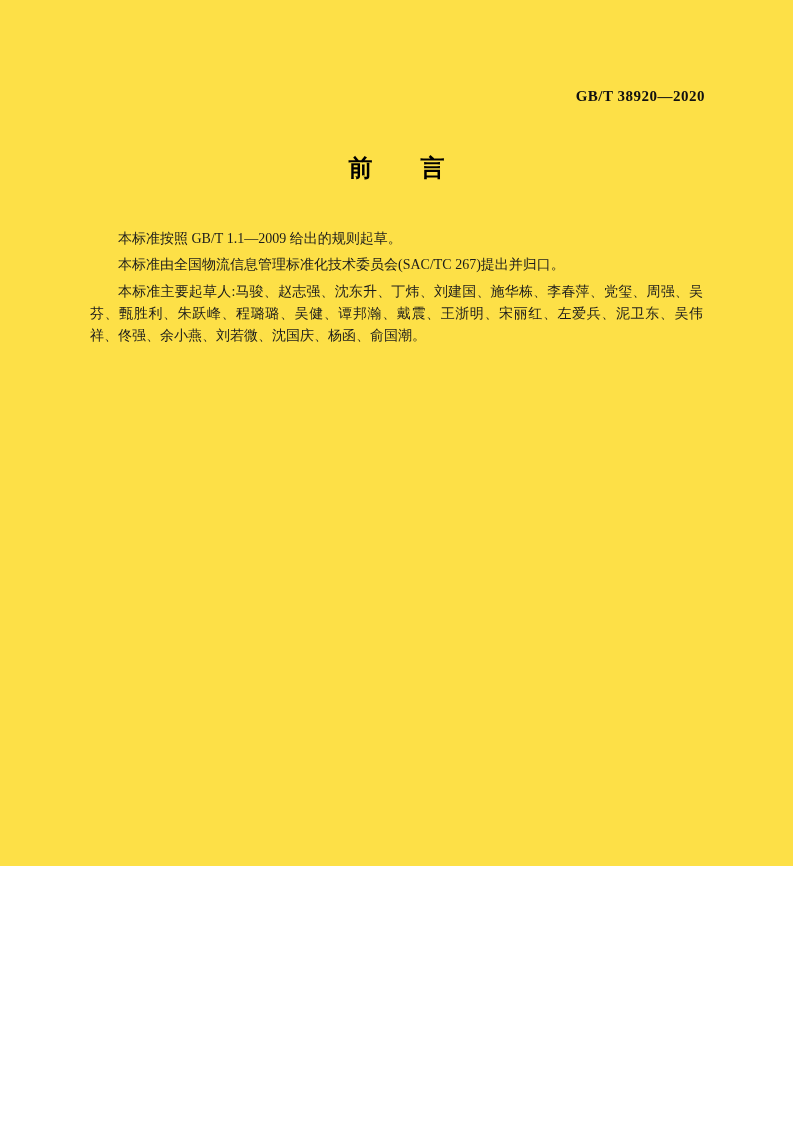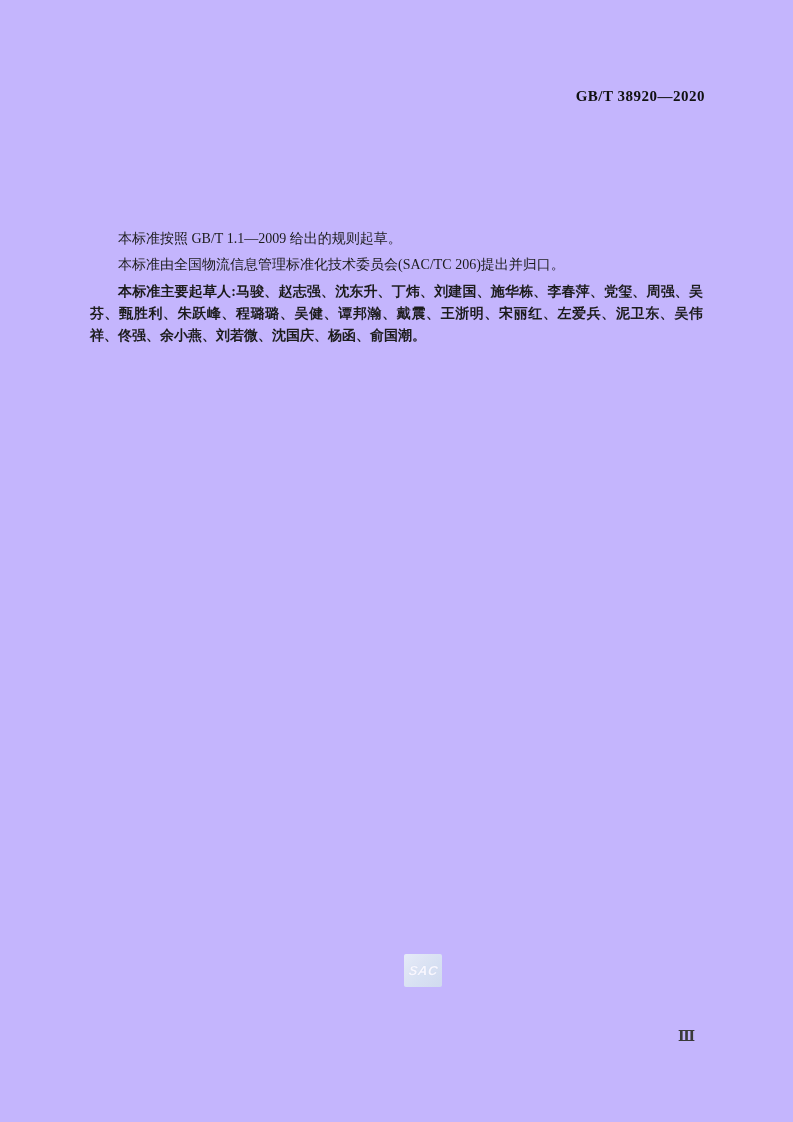--- a/index.html
+++ b/index.html
@@ -3,23 +3,23 @@
 <meta charset="utf-8">
 <style>
   html, body {
     margin: 0;
     padding: 0;
     background: #ffffff;
   }
   .page {
     position: relative;
     width: 793px;
-    height: 1122px;
+    height: 866px;
     margin: 0 auto;
-    background: #c4b5fd;
+    background: #fde047;
     overflow: hidden;
     font-family: "Liberation Serif", "DejaVu Serif", serif;
     color: #1c1c1c;
   }
   .doc-number {
     position: absolute;
     top: 88px;
     right: 88px;
     font-size: 15px;
     font-weight: bold;
@@ -49,21 +49,20 @@
     color: #1c1c1c;
   }
   .body-text p {
     margin: 4px;
     padding: 0;
     text-indent: 2em;
     word-break: break-all;
   }
   .body-text p.para-authors {
     margin-top: 3px;
-    font-weight: bold;
   }
   .watermark {
     position: absolute;
     left: 404px;
     top: 954px;
     width: 38px;
     height: 33px;
     background: linear-gradient(135deg, #eaf1f8 0%, #dbe6f2 55%, #d2dfee 100%);
     border-radius: 2px;
     display: flex;
@@ -91,24 +90,25 @@
     font-family: "Liberation Serif", "DejaVu Serif", serif;
   }
 </style>
 </head>
 <body>
 
 <div class="page">
 
   <div class="doc-number">GB/T 38920—2020</div>
 
+  <div class="page-title">前　　言</div>
 
   <div class="body-text">
     <p>本标准按照 GB/T 1.1—2009 给出的规则起草。</p>
-    <p>本标准由全国物流信息管理标准化技术委员会(SAC/TC 206)提出并归口。</p>
+    <p>本标准由全国物流信息管理标准化技术委员会(SAC/TC 267)提出并归口。</p>
     <p class="para-authors">本标准主要起草人:马骏、赵志强、沈东升、丁炜、刘建国、施华栋、李春萍、党玺、周强、吴芬、甄胜利、朱跃峰、程璐璐、吴健、谭邦瀚、戴震、王浙明、宋丽红、左爱兵、泥卫东、吴伟祥、佟强、余小燕、刘若微、沈国庆、杨函、俞国潮。</p>
   </div>
 
   <div class="watermark">
     <span class="wm-text">SAC</span>
   </div>
 
   <div class="page-number">Ⅲ</div>
 
 </div>

